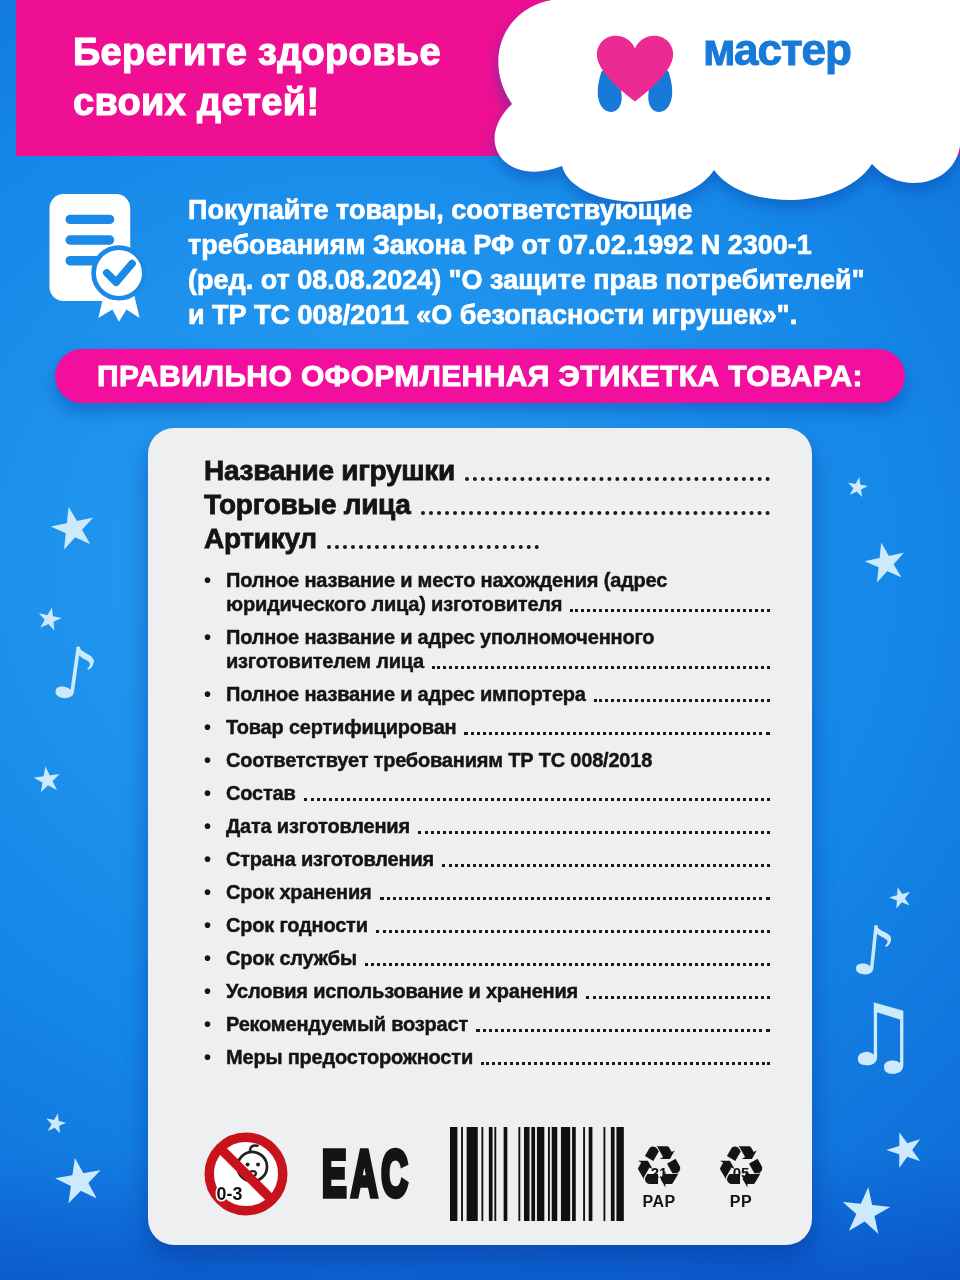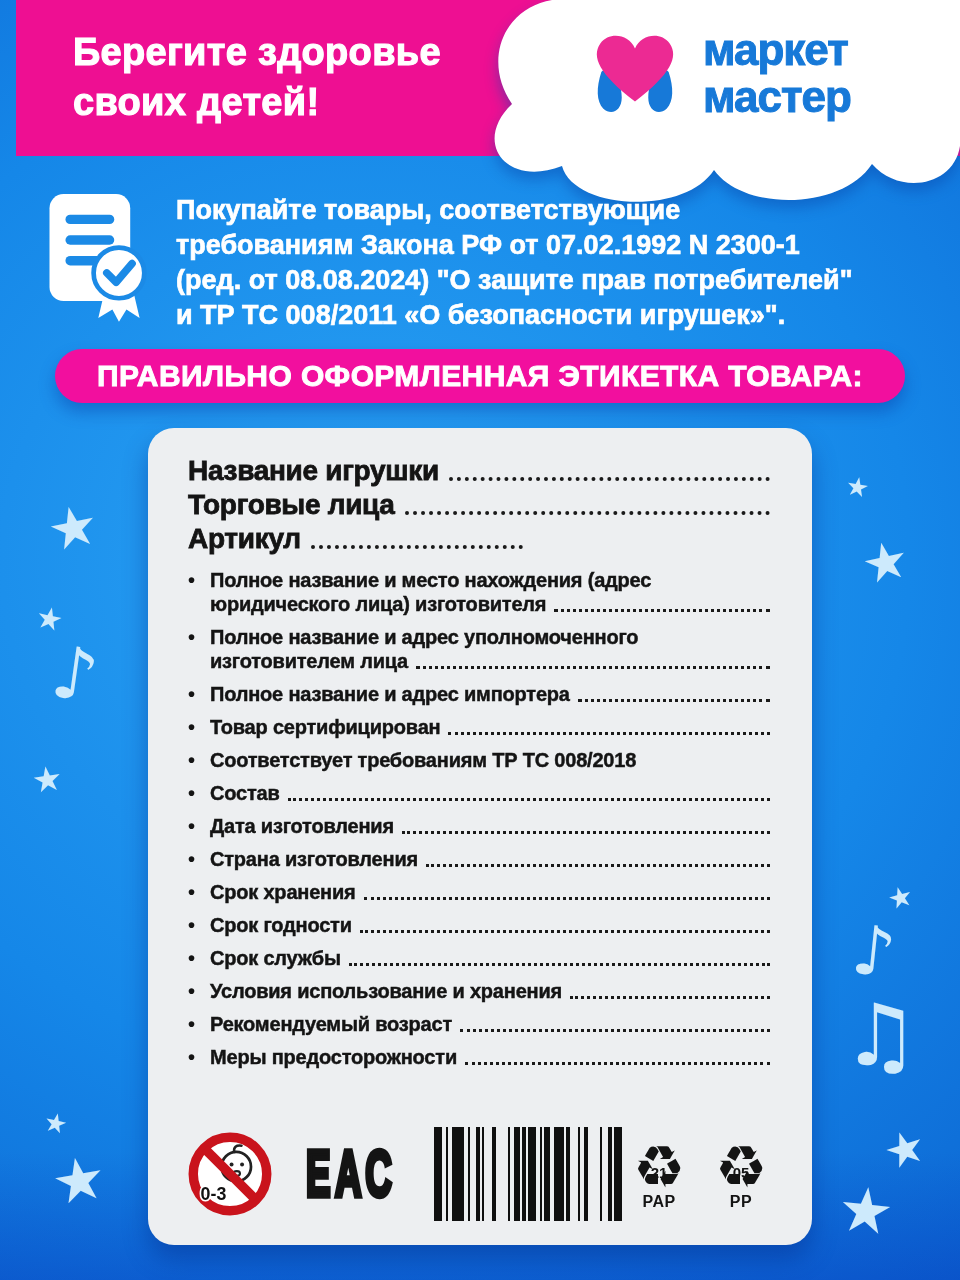--- a/index.html
+++ b/index.html
@@ -15,34 +15,34 @@
   .banner-title{position:absolute;left:57px;top:27px;color:#fff;font-weight:700;
     font-size:38px;line-height:50px;letter-spacing:.3px;-webkit-text-stroke:1.1px #fff;}
   
   .cloud{position:absolute;left:460px;top:0;width:500px;height:235px;
     filter:drop-shadow(0 8px 7px rgba(9,70,170,.45));}
   .logo{position:absolute;left:583px;top:24px;display:flex;align-items:flex-start;gap:16px;}
   .logo-mark{width:104px;height:102px;}
   .logo-text{color:#1779d8;font-weight:700;font-size:44px;line-height:47px;
     letter-spacing:-1px;-webkit-text-stroke:1px #1779d8;margin-top:2px;}
   
-  .law{position:absolute;left:42px;top:188px;display:flex;gap:12px;}
+  .law{position:absolute;left:42px;top:188px;display:flex;gap:24px;}
   .law-icon{width:122px;height:136px;flex:none;}
   .law-text{color:#fff;font-weight:700;font-size:27px;line-height:35px;
     -webkit-text-stroke:.7px #fff;margin-top:5px;white-space:nowrap;}
   
   .pill{position:absolute;left:55px;top:349px;width:850px;height:54px;background:#f20f9e;
     border-radius:28px;display:flex;align-items:center;justify-content:center;
     box-shadow:0 9px 16px rgba(7,55,160,.40);}
   .pill span{color:#fff;font-weight:700;font-size:30px;letter-spacing:.4px;
     -webkit-text-stroke:.9px #fff;white-space:nowrap;}
   
   .card{position:absolute;left:148px;top:428px;width:664px;height:817px;z-index:2;
     background:#edeff1;border-radius:26px;box-sizing:border-box;
-    padding:26px 40px 20px 40px;display:flex;flex-direction:column;
+    padding:26px 40px 20px 56px;display:flex;flex-direction:column;
     box-shadow:0 14px 24px rgba(5,45,140,.45);color:#141414;justify-content:flex-end;}
   .hrow{display:flex;align-items:flex-end;}
   .htxt{font-size:28px;font-weight:700;line-height:34px;white-space:nowrap;
     -webkit-text-stroke:.8px #141414;letter-spacing:-.3px;}
   .hleader{flex:1;border-bottom:4.5px dotted #1a1a1a;margin:0 2px 7px 10px;}
   .hleader.short{flex:0 0 212px;}
   .items{margin-top:12px;}
   .item{display:flex;margin-bottom:9px;}
   .bullet{width:22px;flex:none;font-size:20px;line-height:24px;font-weight:700;}
   .itxt{flex:1;min-width:0;}
@@ -110,21 +110,20 @@
     <path d="M500,0 L92,0 C44,8 22,60 52,104 C12,142 46,188 102,166 C114,210 224,216 254,170 C284,212 382,210 412,164 C440,196 494,186 500,146 Z" fill="#ffffff"></path>
   </svg>
 
   <div class="logo">
     <svg class="logo-mark" viewBox="0 0 100 100" aria-hidden="true">
       <path d="M17,47 C12,62 12,76 19,83 C27,90 37,85 37,72 C37,61 33,53 27,47 C24,44 19,44 17,47 Z" fill="#1779d8"></path>
       <path d="M83,47 C88,62 88,76 81,83 C73,90 63,85 63,72 C63,61 67,53 73,47 C76,44 81,44 83,47 Z" fill="#1779d8"></path>
       <path d="M50,24 C44,10 25,7 16,19 C7,32 15,49 50,76 C85,49 93,32 84,19 C75,7 56,10 50,24 Z" fill="#ec2a93"></path>
     </svg>
     <div class="logo-text">
-      <div>маркет</div>
       <div>мастер</div>
     </div>
   </div>
 
   <div class="law">
     <svg class="law-icon" viewBox="0 0 130 140" aria-hidden="true">
       <rect x="8" y="4" width="86" height="114" rx="15" fill="#ffffff"></rect>
       <rect x="25" y="26" width="52" height="10" rx="5" fill="#1b8ae6"></rect>
       <rect x="25" y="48" width="52" height="10" rx="5" fill="#1b8ae6"></rect>
       <rect x="25" y="70" width="38" height="10" rx="5" fill="#1b8ae6"></rect>

